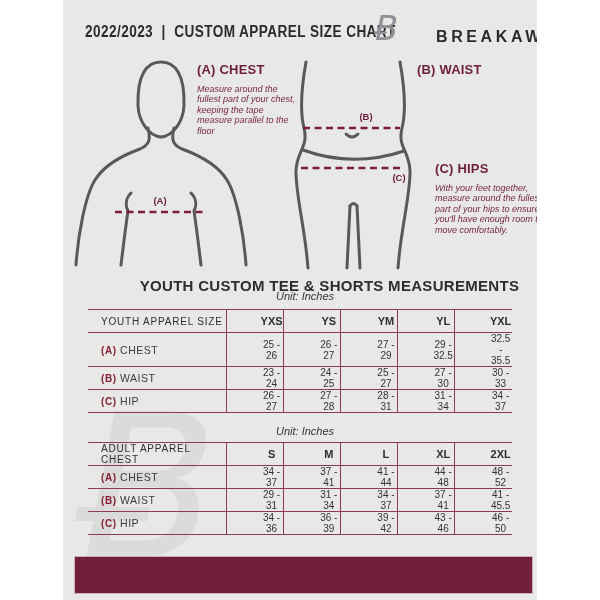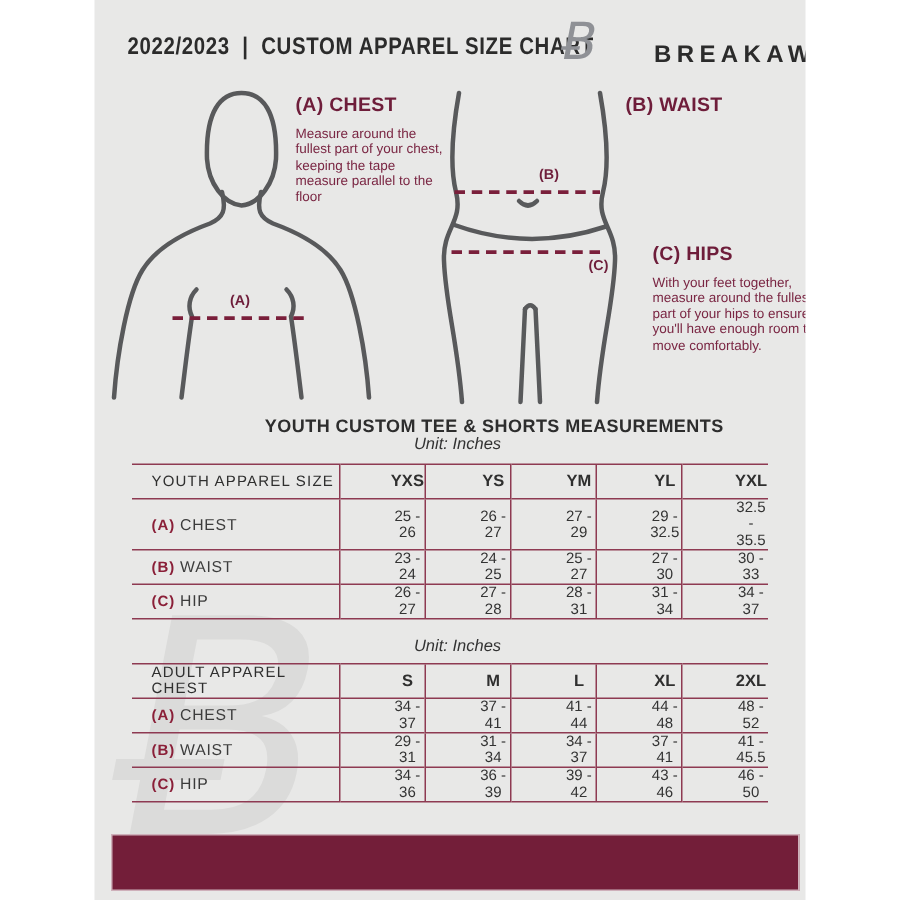--- a/index.html
+++ b/index.html
@@ -23,27 +23,27 @@
   
   .fig { position:absolute; z-index:1; }
   .fig1 { left:7px; top:56px; }
   .fig2 { left:229px; top:56px; }
   .marker { position:absolute; z-index:2; font-size:9.5px; font-weight:bold; color:#6e1d3a;
     transform:translateX(-50%); }
 
   
   .mblock { position:absolute; z-index:2; }
   .mblock h3 { font-size:13px; font-weight:bold; color:#6e1d3a; letter-spacing:.2px; margin-bottom:7px; }
-  .mblock p { font-size:9px; line-height:10.4px; color:#7a2643; }
+  .mblock p { font-size:9px; line-height:10.4px; font-style:italic; color:#7a2643; }
   .blkA { left:134px; top:62px; width:100px; }
   .blkB { left:354px; top:62px; width:106px; }
   .blkC { left:372px; top:161px; width:110px; }
 
   
-  .sec-title { position:absolute; left:0; width:533px; text-align:center; font-size:12px;
+  .sec-title { position:absolute; left:0; width:533px; text-align:center; font-size:15px;
     font-weight:bold; color:#2d2d2d; letter-spacing:.3px; z-index:1; }
   .sec-unit { position:absolute; left:0; width:484px; text-align:center; font-size:11px;
     font-style:italic; color:#333; z-index:1; }
   .yt-title { top:277px; } .yt-unit { top:290px; }
   .ad-title { top:412px; } .ad-unit { top:425px; }
 
   
   table.size-table { position:absolute; left:25px; width:424px; border-collapse:collapse;
     table-layout:fixed; z-index:1; }
   .yt-table { top:309px; } .ad-table { top:442px; }

